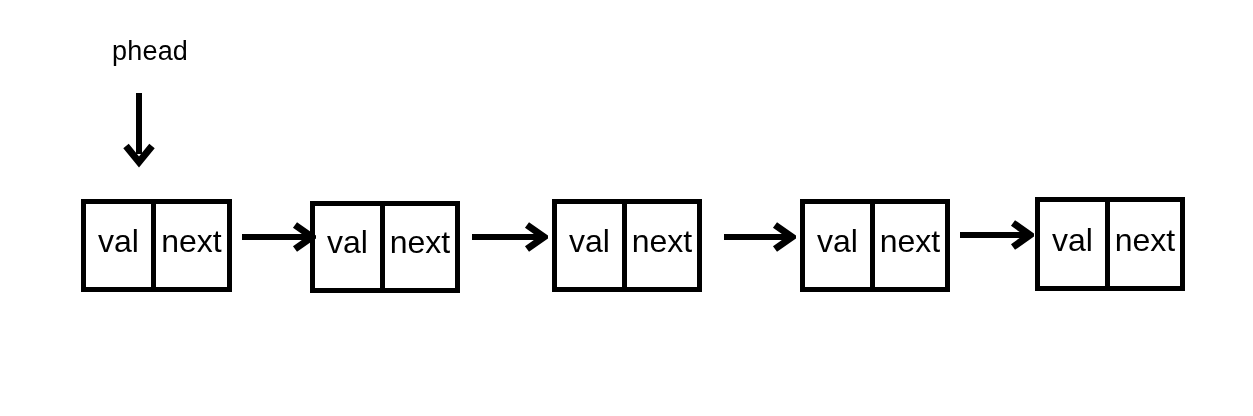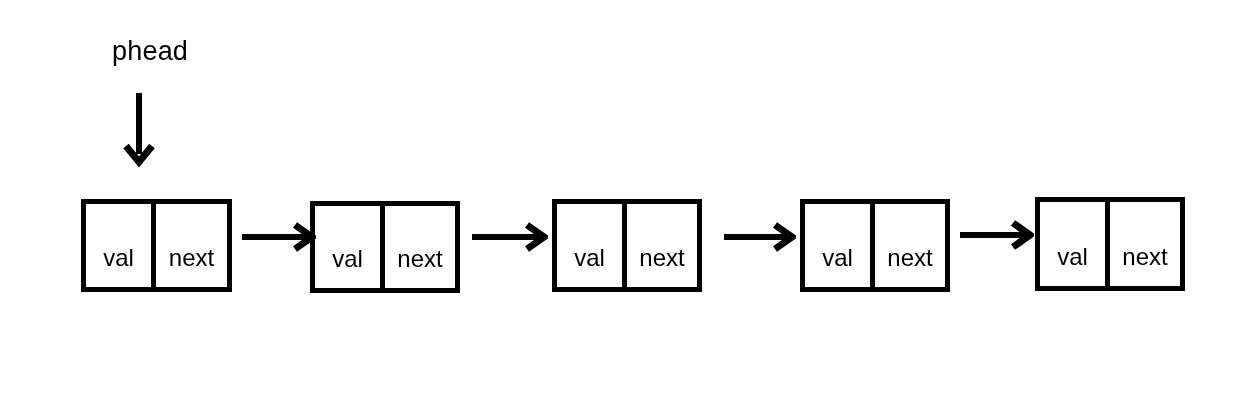--- a/index.html
+++ b/index.html
@@ -53,22 +53,22 @@
     background: #ffffff;
     display: flex;
     align-items: flex-end;
   }
   .cell {
     box-sizing: border-box;
     height: 100%;
     display: flex;
     align-items: flex-end;
     justify-content: center;
-    padding-bottom: 16px;
-    font-size: 24px;
+    padding-bottom: 32px;
+    font-size: 32px;
     line-height: 27px;
     color: #000000;
     white-space: nowrap;
   }
   .cell-val {
     border-right: 5px solid #000000;
   }
 
   
   .link-arrow {

